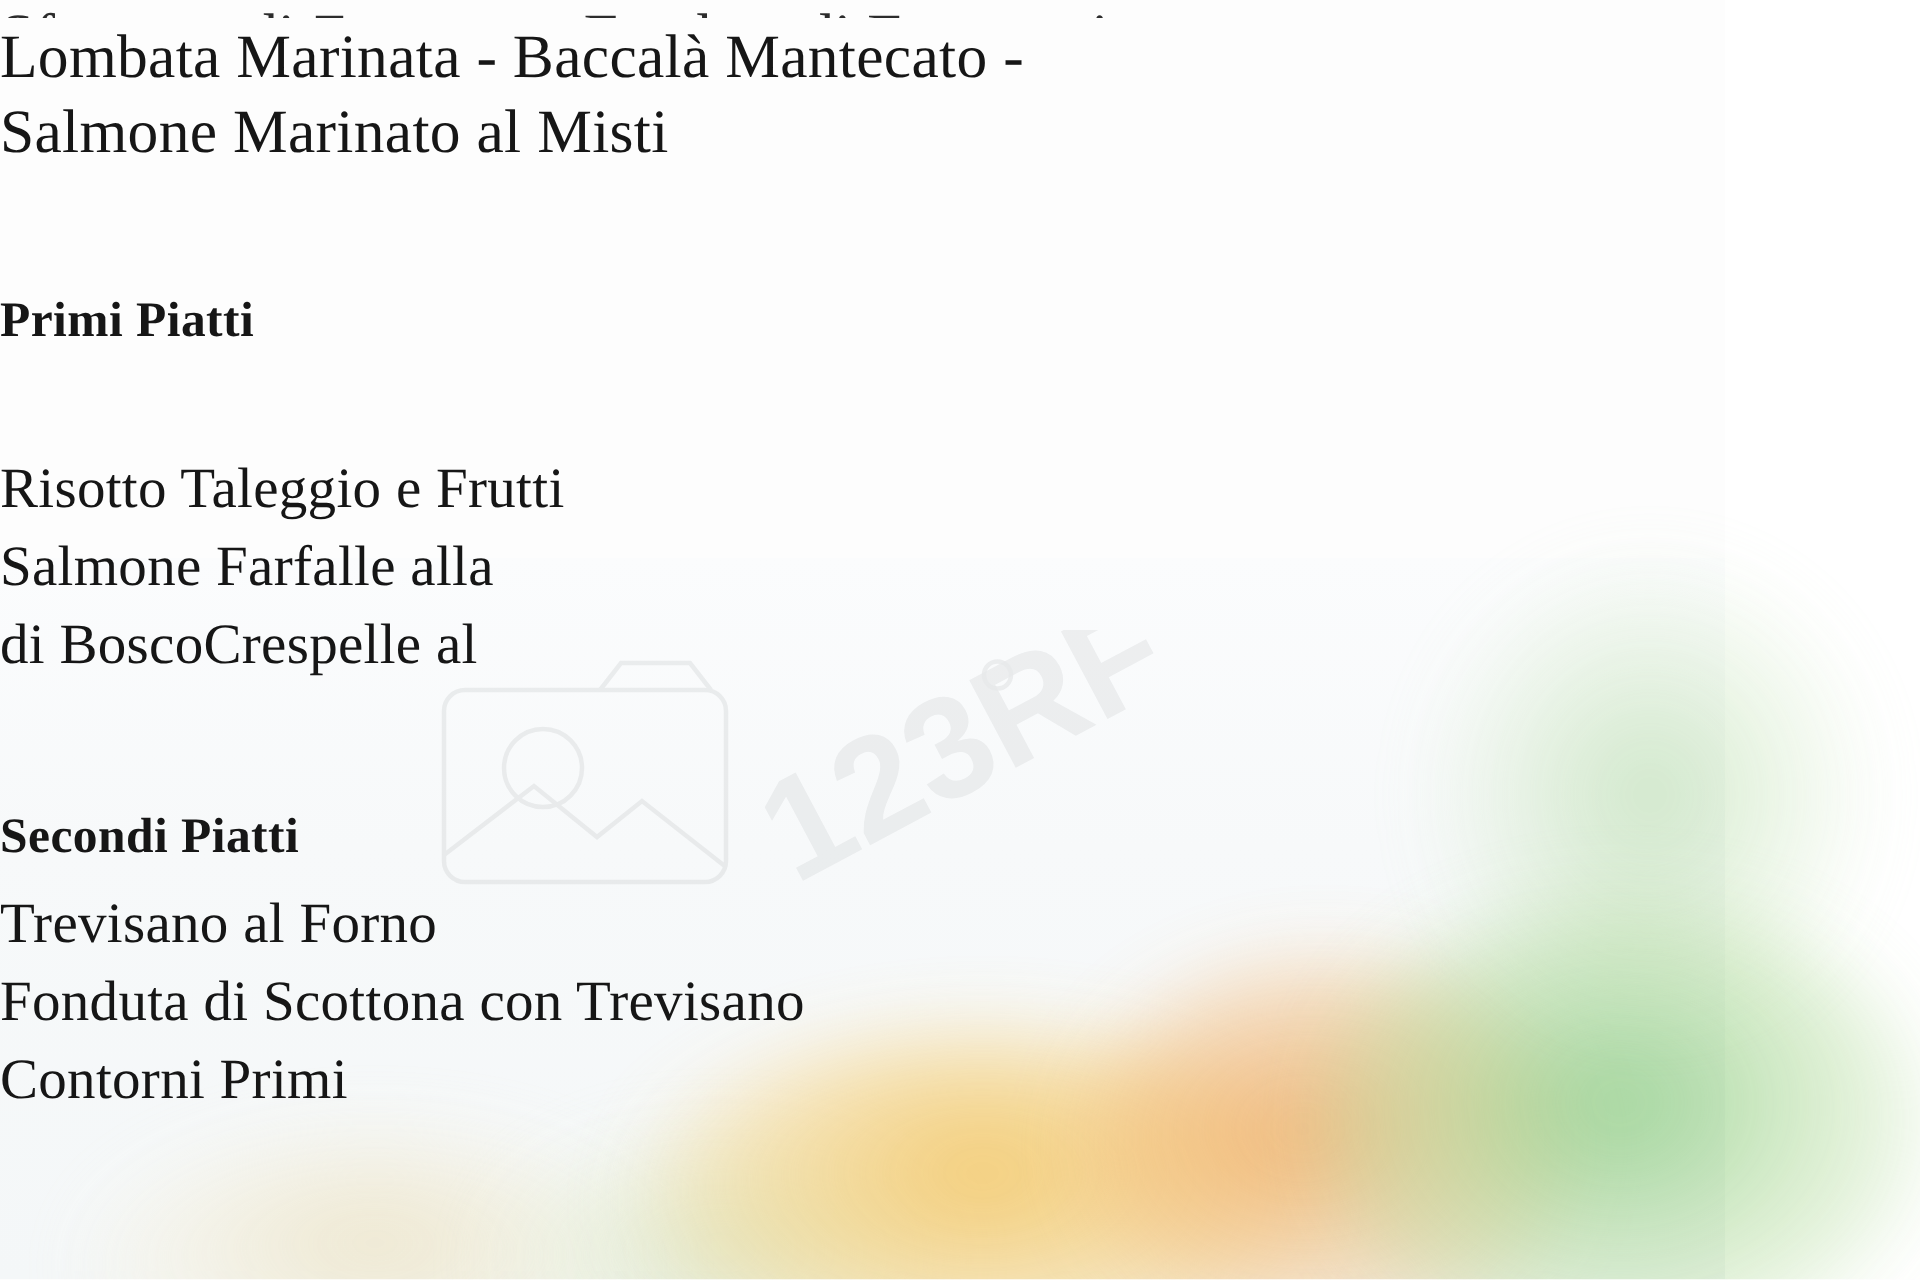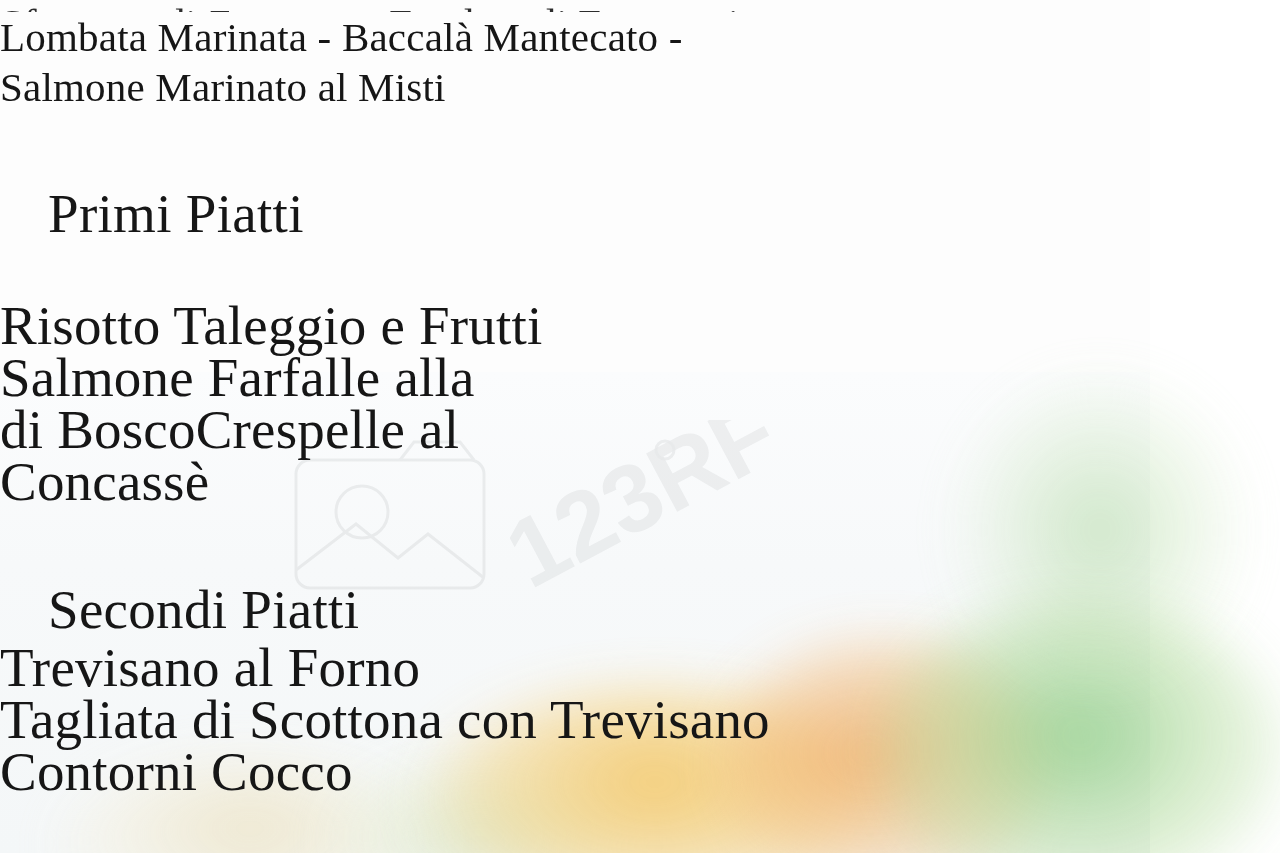--- a/index.html
+++ b/index.html
@@ -123,28 +123,27 @@
   .antipasti-tail .clipped {
     display: block;
     height: 12px;
     overflow: hidden;
     color: #161616;
     font-size: 41px;
     line-height: 46px;
     opacity: 0.9;
   }
   .section-heading {
-    font-weight: normal;
-    font-size: 55px;
+    font-weight: bold;
+    font-size: 33px;
     line-height: 48px;
     letter-spacing: 0.3px;
-    padding-left: 48px;
   }
   .section-body {
-    font-size: 55px;
+    font-size: 38px;
     line-height: 52px;
     letter-spacing: 0.2px;
   }
   .gap-lg { height: 78px; }
   .gap-md { height: 62px; }
   .gap-xs { height: 8px; }
 
   .line { display: block; white-space: pre; }
 </style>
 </head>
@@ -191,29 +190,28 @@
     <div class="gap-lg"></div>
 
     <div class="section-heading">Primi Piatti</div>
 
     <div class="gap-md"></div>
 
     <div class="section-body">
       <span class="line">Risotto Taleggio e Frutti</span>
       <span class="line">Salmone Farfalle alla</span>
       <span class="line">di BoscoCrespelle al</span>
-      <span class="line">Concassè</span>
     </div>
 
     <div class="gap-lg"></div>
 
     <div class="section-heading">Secondi Piatti</div>
 
     <div class="gap-xs"></div>
 
     <div class="section-body">
       <span class="line">Trevisano al Forno</span>
-      <span class="line">Tagliata di Scottona con Trevisano</span>
-      <span class="line">Contorni Cocco</span>
+      <span class="line">Fonduta di Scottona con Trevisano</span>
+      <span class="line">Contorni Primi</span>
     </div>
 
   </div>
 </div>
 
 </body></html>

